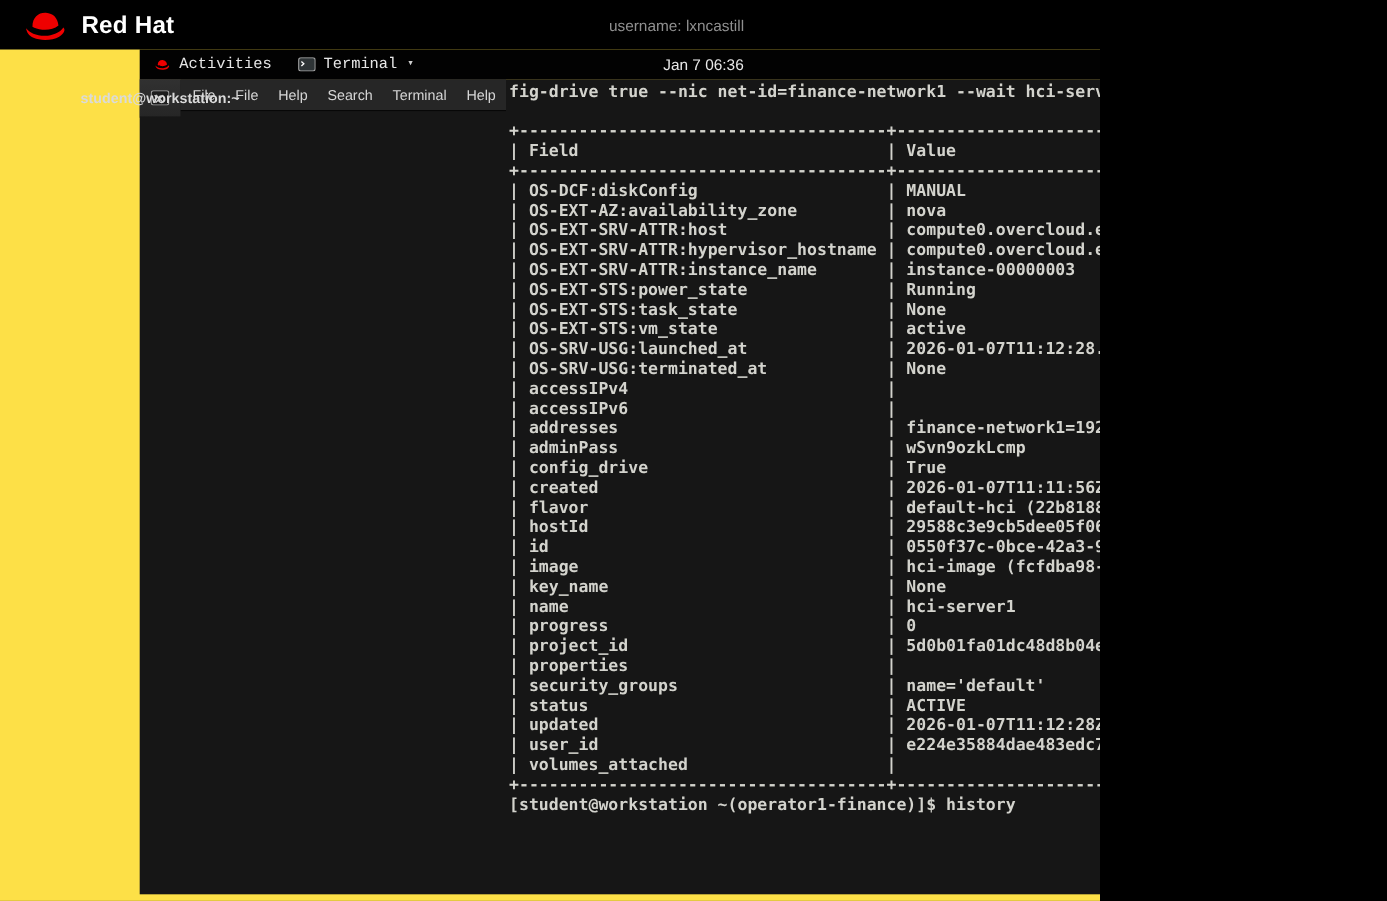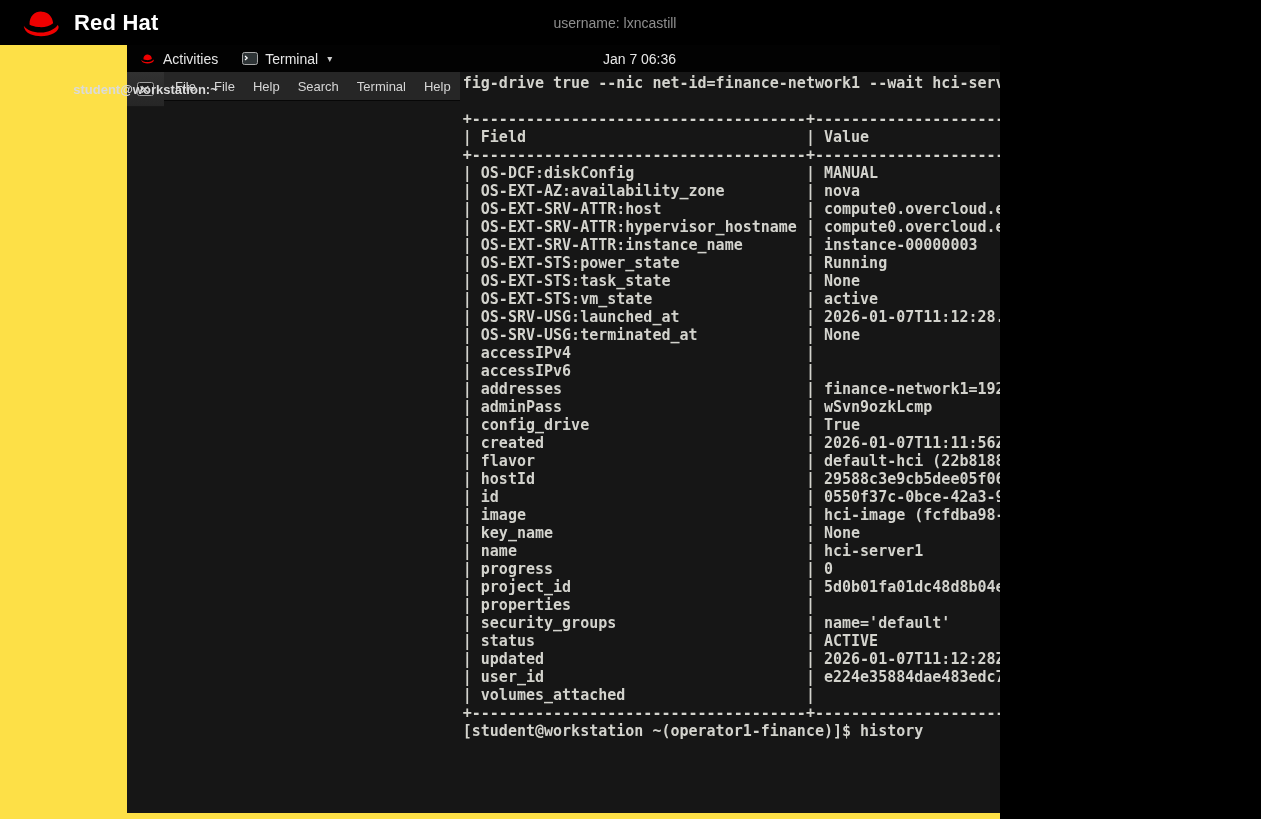--- a/index.html
+++ b/index.html
@@ -20,21 +20,21 @@
   .tb-btn .g { color:#fff; font-size:15px; line-height:1; font-family:"DejaVu Sans",sans-serif; }
   .tb-btn .serif { font-family:"DejaVu Serif",serif; font-weight:bold; font-size:16px; }
   .tb-btn.light { background:#ececec; }
   .tb-btn.light .g { color:#161616; font-weight:bold; font-size:13px; }
 
   
   .gnome-bar { position:absolute; left:127px; top:45px; width:1025px; height:27px;
     background:#020202; color:#e6e6e6; font-size:14px; }
   .gb-left { display:flex; align-items:center; gap:24px; padding-left:12px; height:27px; }
   .gb-item { display:flex; align-items:center; gap:7px; background:none; border:none;
-    color:#e6e6e6; font-size:14px; font-family:Liberation Sans, sans-serif; cursor:pointer; padding:0; }
+    color:#e6e6e6; font-size:14px; font-family:Liberation Mono, monospace; cursor:pointer; padding:0; }
   .mini-hat { width:17px; height:11px; fill:var(--brand-red,#e00); }
   .caret { font-size:10px; color:#cfcfcf; margin-left:2px; line-height:1; }
   .gb-clock { position:absolute; left:50%; top:0; height:27px; transform:translateX(-50%);
     background:none; border:none; color:#e8e8e8; font-size:14px; font-family:inherit; cursor:pointer; }
   .gb-right { position:absolute; right:6px; top:0; height:27px; display:flex; align-items:center; gap:13px; }
   .gb-icon { background:none; border:none; cursor:pointer; display:flex; align-items:center; padding:0; }
 
   
   .window { position:absolute; left:127px; top:72px; width:1025px; height:741px;
     background:var(--terminal-bg,#161616); display:flex; flex-direction:row; }

